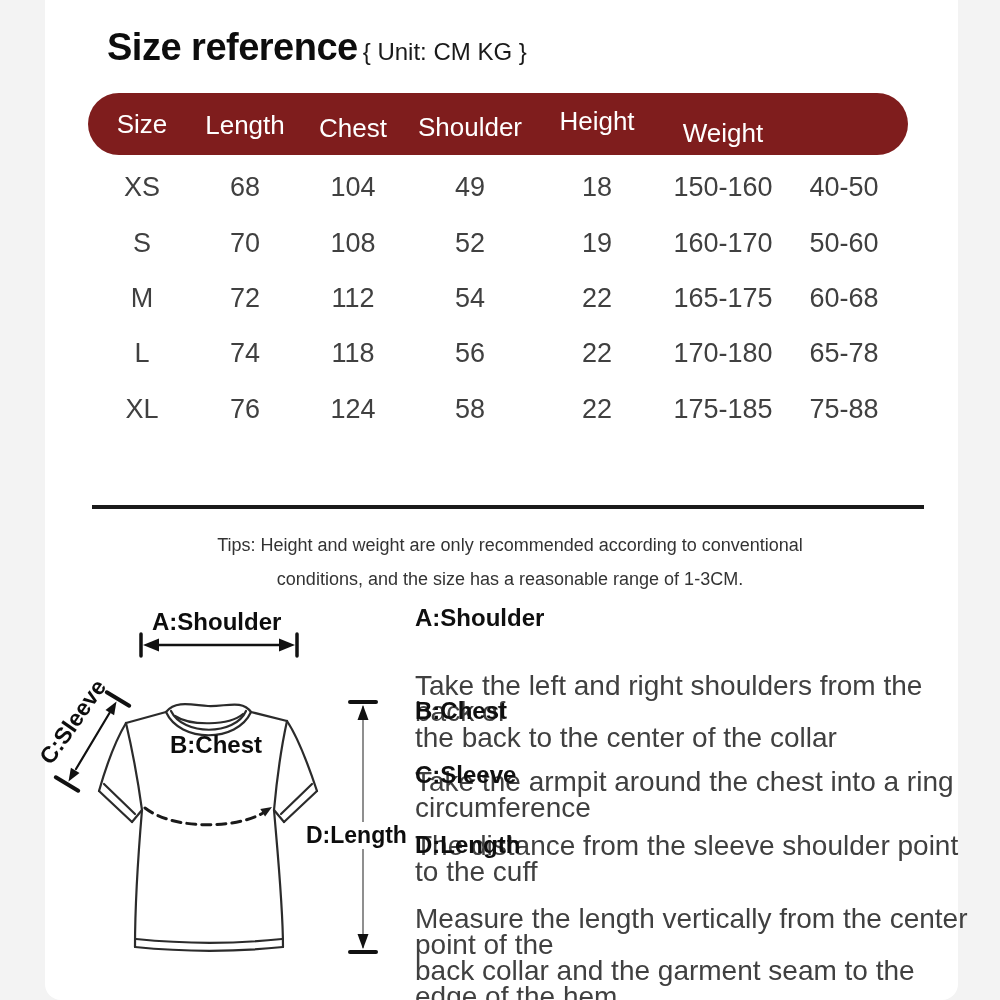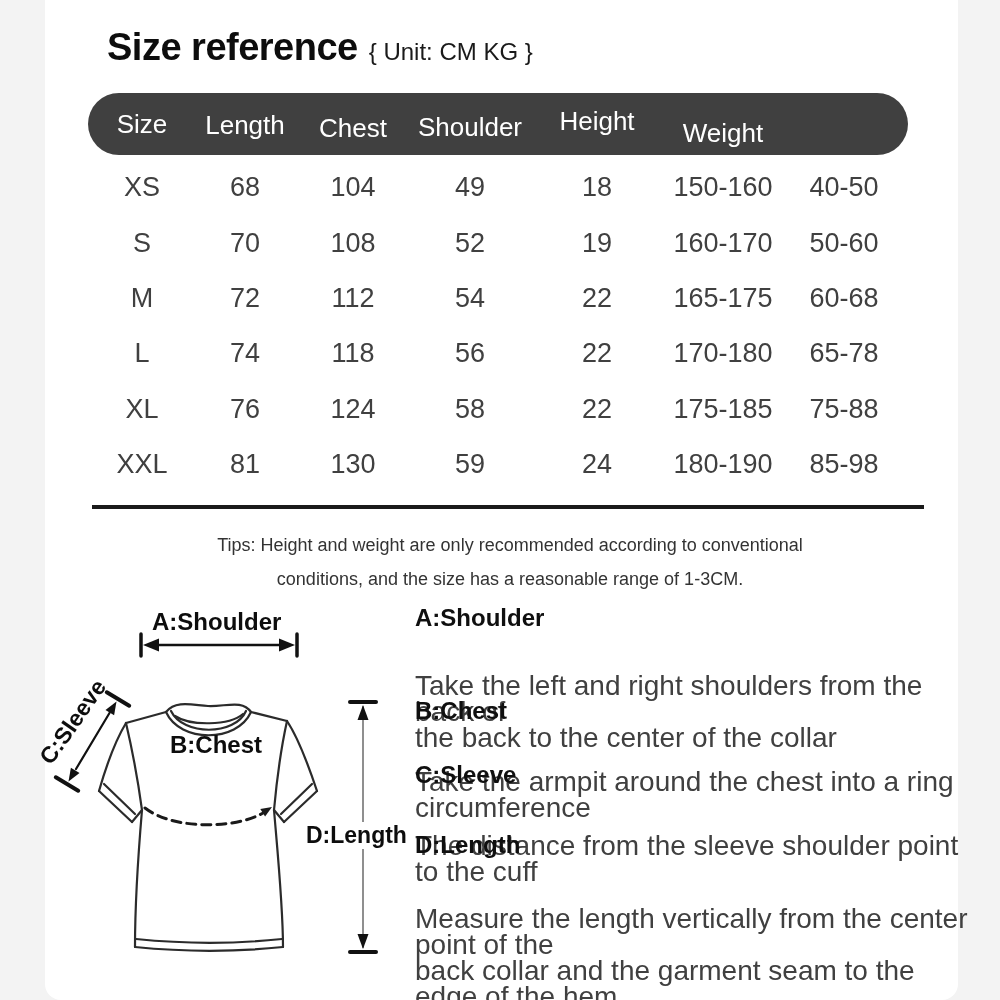--- a/index.html
+++ b/index.html
@@ -9,25 +9,25 @@
     font-family:"Liberation Sans","DejaVu Sans",sans-serif;
     color:#1c1c1c;
   }
   .card{
     position:absolute;left:45px;top:0;width:913px;height:1000px;
     background:#ffffff;border-radius:0 0 16px 16px;
   }
   
   .title-row{position:absolute;left:107px;top:26px;white-space:nowrap;}
   .title{font-size:38px;font-weight:700;letter-spacing:-0.5px;color:#0d0d0d;}
-  .unit{font-size:24px;font-weight:400;color:#1a1a1a;margin-left:11px;}
+  .unit{font-size:24px;font-weight:400;color:#1a1a1a;margin-left:5px;}
   
   .thead{
     position:absolute;left:88px;top:93px;width:820px;height:62px;
-    background:#404040;border-radius:31px;
+    background:#7f1d1d;border-radius:31px;
     display:grid;grid-template-columns:108px 98px 118px 116px 138px 114px 128px;
     align-items:center;
   }
   .thead span{
     color:#ffffff;font-size:26px;text-align:center;position:relative;
   }
   .thead span:nth-child(2){top:1px;}
   .thead span:nth-child(3){top:4px;}
   .thead span:nth-child(4){top:3px;}
   .thead span:nth-child(5){top:-3px;}
@@ -116,29 +116,20 @@
     <span>65-78</span>
   </div>
   <div class="trow">
     <span>XL</span>
     <span>76</span>
     <span>124</span>
     <span>58</span>
     <span>22</span>
     <span>175-185</span>
     <span>75-88</span>
-  </div>
-  <div class="trow">
-    <span>XXL</span>
-    <span>81</span>
-    <span>130</span>
-    <span>59</span>
-    <span>24</span>
-    <span>180-190</span>
-    <span>85-98</span>
   </div>
 </div>
 
 <div class="divider"></div>
 
 <div class="tips">Tips: Height and weight are only recommended according to conventional
 conditions, and the size has a reasonable range of 1-3CM.</div>
 
 <svg class="diagram-svg" viewBox="0 0 400 380" fill="none" stroke-linecap="round" stroke-linejoin="round">
 

